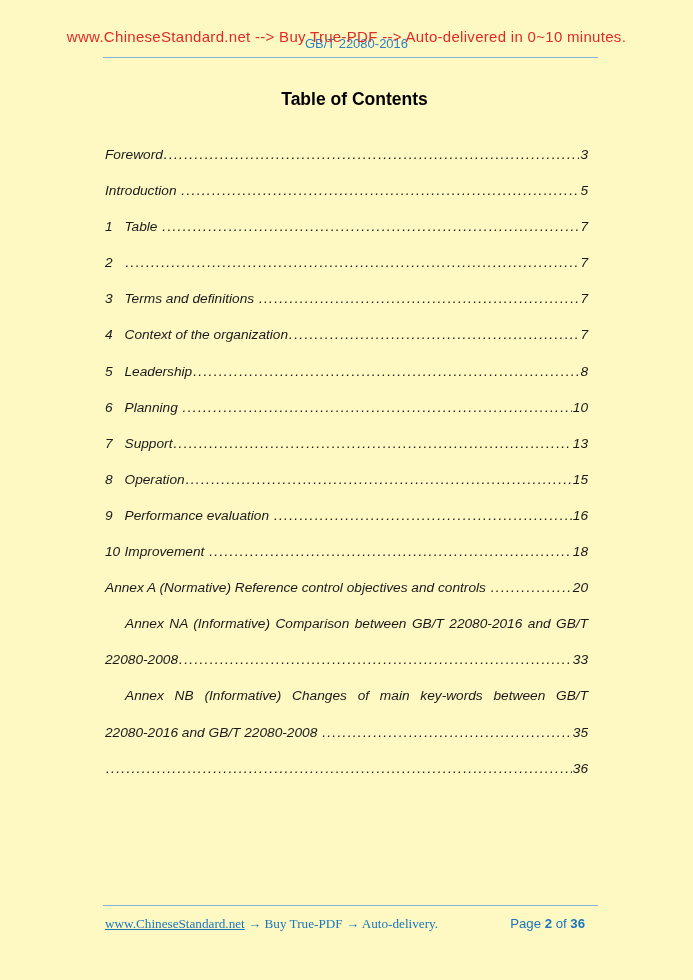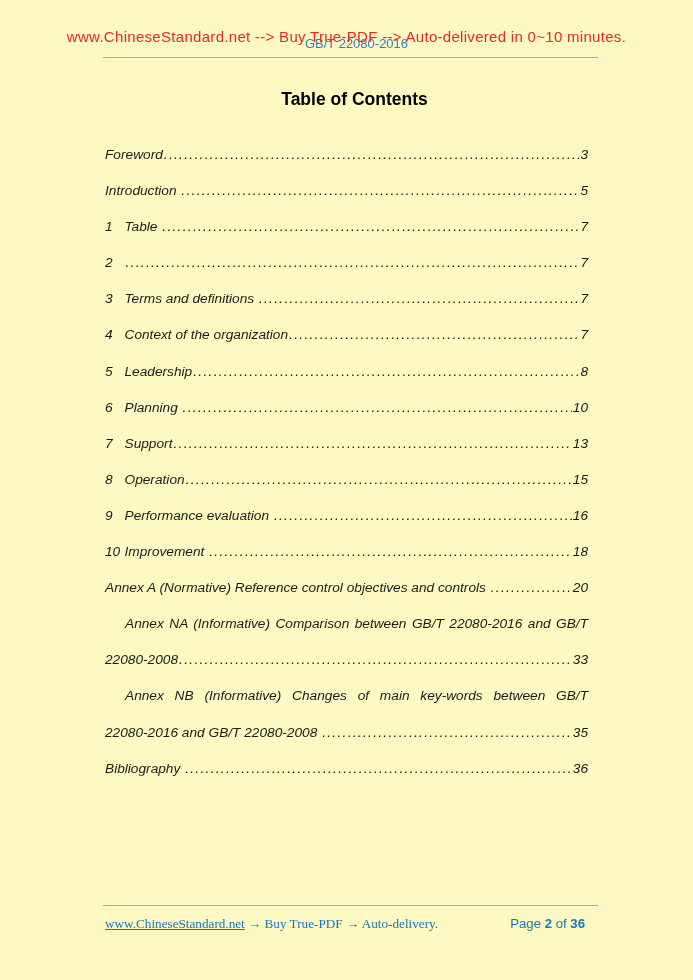--- a/index.html
+++ b/index.html
@@ -233,21 +233,20 @@
         <span class="toc-dots"></span>
         <span class="toc-page">33</span>
       </div>
       <div class="toc-row justified">Annex NB (Informative) Changes of main key-words between GB/T</div>
       <div class="toc-row">
         <span class="toc-label">22080-2016 and GB/T 22080-2008 </span>
         <span class="toc-dots"></span>
         <span class="toc-page">35</span>
       </div>
       <div class="toc-row">
-        <span class="toc-label">Bibliography </span>
         <span class="toc-dots"></span>
         <span class="toc-page">36</span>
       </div>
     </div>
 
   <div class="footer-rule"></div>
 
   <div class="footer">
     <div class="footer-left"><a class="footer-link">www.ChineseStandard.net</a><span> → Buy True-PDF → Auto-delivery.</span></div>
     <div class="footer-right"><span>Page </span><b>2</b><span> of </span><b>36</b></div>

